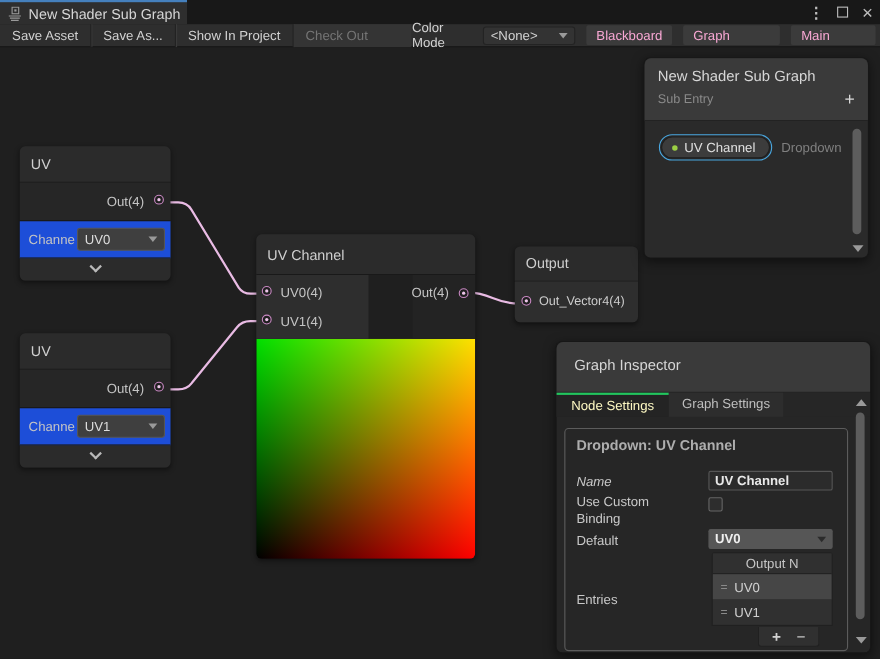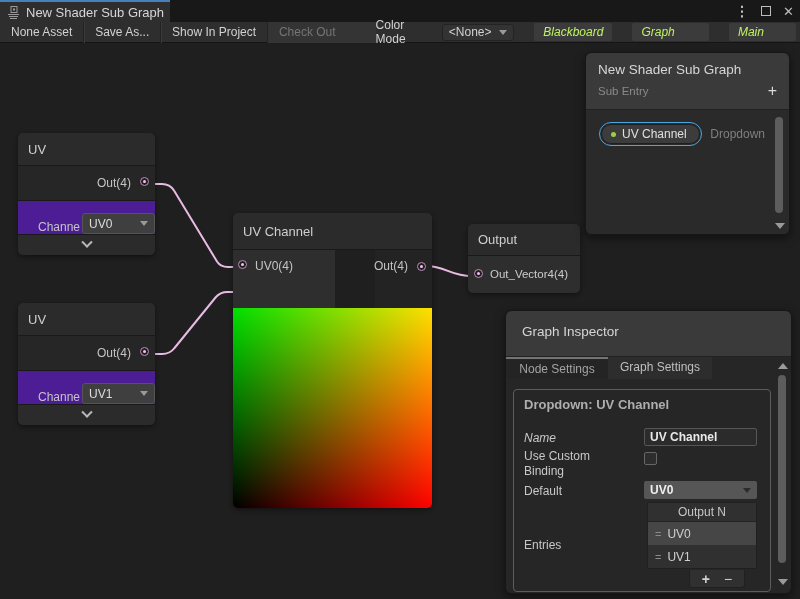--- a/index.html
+++ b/index.html
@@ -23,45 +23,45 @@
   .wc-close{ font-size:13px; line-height:1; }
   
   .toolbar {
     position:absolute; left:0; top:22px; width:800px; height:21px;
     background:#2e2e2e; border-bottom:1px solid #141414;
     display:flex; align-items:center; color:#d2d2d2;
   }
   .tbtn { padding:0 11px; height:21px; line-height:21px; white-space:nowrap; }
   .tbsep { width:1px; height:21px; background:#222; box-shadow:1px 0 0 #3a3a3a; }
   .tbtn.disabled { color:#757575; background:#343434; padding-right:40px; }
-  .tb-right { margin-left:auto; display:flex; align-items:center; gap:20px; padding-right:4px; }
+  .tb-right { margin-left:auto; display:flex; align-items:center; gap:10px; padding-right:4px; }
   .cm-label { padding-right:4px; }
   .cm-dd {
     width:100px; height:17px; background:#333333; border:1px solid #232323; border-radius:3px;
     display:flex; align-items:center; padding:0 6px; gap:4px; color:#d2d2d2;
   }
   .cm-dd .arrow { margin-left:auto; }
   .arrow { width:0; height:0; border-left:4px solid transparent; border-right:4px solid transparent; border-top:5px solid #9a9a9a; display:inline-block; }
-  .panelbtn { background:#3b3b3b; border-radius:2px; height:18px; line-height:18px; padding:0 9px; color:#bef264;font-style:italic; }
+  .panelbtn { background:#3b3b3b; border-radius:2px; height:18px; line-height:18px; padding:0 9px; color:#f9a8d4; }
   
   .graph { position:absolute; left:0; top:43px; width:800px; height:556px; background:#1f1f1f; }
   svg.wires { position:absolute; left:0; top:0; width:800px; height:556px; pointer-events:none; }
   svg.wires path { pointer-events:stroke; }
   
   .node { position:absolute; border-radius:5px; box-shadow:0 2px 5px rgba(0,0,0,.45); font-size:12px; }
   .n-title { background:#2b2b2b; border-bottom:1px solid #191919; color:#cfcfcf; font-size:13px; padding-left:10px; border-radius:5px 5px 0 0; }
   .port { width:9px; height:9px; border:1.6px solid #c988c3; border-radius:50%; position:absolute; background:#1f1f1f; }
   .port::after { content:""; position:absolute; left:50%; top:50%; width:3px; height:3px; margin:-1.5px 0 0 -1.5px; border-radius:50%; background:#eec6ea; }
   
   .uvnode { width:137px; }
   .uvnode .n-title { height:33px; line-height:33px; }
   .uvnode .outrow { position:relative; height:35px; background:#262626; border-bottom:1px solid #191919; color:#c4c4c4; }
   .uvnode .outrow span.lbl { position:absolute; right:24px; top:0; line-height:35px; }
   .uvnode .outrow .port { right:6px; top:50%; margin-top:-6px; }
-  .uvnode .chrow { height:34px; background:#4c1d95; border-bottom:1px solid #191919; display:flex; align-items:flex-end; padding-left:20px; color:#c4c4c4; }
+  .uvnode .chrow { height:34px; background:#1d4ed8; border-bottom:1px solid #191919; display:flex; align-items:center; padding-left:8px; color:#c4c4c4; }
   .mini-dd { margin-left:2px; width:80px; height:21px; background:#3f3f3f; border:1px solid #555; border-radius:3px; display:flex; align-items:center; padding:0 6px; color:#dddddd; }
   .mini-dd .arrow { margin-left:auto; }
   .uvnode .footer { height:20px; background:#2b2b2b; border-radius:0 0 5px 5px; display:flex; align-items:center; justify-content:center; }
   .chev { width:8px; height:8px; border-right:2px solid #b9b9b9; border-bottom:2px solid #b9b9b9; transform:rotate(45deg) translate(-2px,-2px); }
   
   .uvchnode { left:233px; top:213px; width:199px; }
   .uvchnode .n-title { height:37px; line-height:37px; }
   .uvch-ports { display:flex; height:58px;gap:40px; }
   .uvch-in { width:102px; background:#2e2e2e; padding-top:3px; }
   .uvch-in .inrow { position:relative; height:26px; display:flex; align-items:center; padding-left:22px; color:#c4c4c4; }
@@ -98,21 +98,21 @@
   .vthumb { position:absolute; left:1px; width:8px; background:#5d5d5d; border-radius:4px; }
   .sarrow-up, .sarrow-dn { position:absolute; left:1px; width:0; height:0; border-left:5px solid transparent; border-right:5px solid transparent; }
   .sarrow-up { border-bottom:6px solid #9a9a9a; }
   .sarrow-dn { border-top:6px solid #9a9a9a; }
   
   .inspector { left:505px; top:310px; width:287px; height:284px; background:#262626; }
   .inspector .p-header { height:46px; padding:13px 0 0 16px; }
   .gi-title { font-size:13.5px; color:#d6d6d6; }
   .gi-tabs { display:flex; height:22px; background:#262626; }
   .gi-tab { height:22px; line-height:20px; text-align:center; font-size:12px; }
-  .gi-tab.active { width:102px; background:#242424; border-top:2px solid #737373; color:#a3a3a3; }
+  .gi-tab.active { width:102px; background:#242424; border-top:2px solid #22c55e; color:#fef9c3; }
   .gi-tab.inactive { width:104px; background:#2d2d2d; color:#bfbfbf; }
   .gi-section { position:absolute; left:7px; top:78px; width:258px; height:203px; border:1px solid #5c5c5c; border-radius:4px; }
   .sec-title { position:absolute; left:10px; top:7px; font-size:13px; font-weight:bold; color:#aeaeae; }
   .f-label { position:absolute; left:10px; color:#c8c8c8; }
   .f-input { position:absolute; left:130px; width:113px; height:18px; background:#2b2b2b; border:1px solid #565656; border-radius:2px; color:#e8e8e8; font-weight:bold; font-size:12px; padding:0 5px; font-family:"Liberation Sans",sans-serif; }
   .f-check { position:absolute; left:130px; width:13px; height:13px; background:#2d2d2d; border:1px solid #666; border-radius:2px; }
   .f-dd { position:absolute; left:130px; width:113px; height:18px; background:#565656; border-radius:2px; display:flex; align-items:center; padding:0 6px; color:#efefef; font-weight:bold; }
   .f-dd .arrow { margin-left:auto; border-top-color:#2b2b2b; }
   .entrylist { position:absolute; left:133px; top:112px; width:110px; border:1px solid #202020; border-radius:3px 3px 0 0; }
   .el-header { height:19px; line-height:19px; text-align:center; background:#303030; color:#c6c6c6; border-bottom:1px solid #222; }
@@ -136,21 +136,21 @@
     <span>New Shader Sub Graph</span>
   </div>
   <div class="wincontrols">
     <span class="wc-menu">⋮</span>
     <span class="wc-max"></span>
     <span class="wc-close">✕</span>
   </div>
 </div>
 
 <div class="toolbar">
-  <button class="tbtn" style="background:none;border:none;color:inherit;font:inherit">None Asset</button>
+  <button class="tbtn" style="background:none;border:none;color:inherit;font:inherit">Save Asset</button>
   <span class="tbsep"></span>
   <button class="tbtn" style="background:none;border:none;color:inherit;font:inherit">Save As...</button>
   <span class="tbsep"></span>
   <button class="tbtn" style="background:none;border:none;color:inherit;font:inherit">Show In Project</button>
   <span class="tbsep"></span>
   <span class="tbtn disabled">Check Out</span>
   <div class="tb-right">
     <span class="cm-label">Color Mode</span>
     <div class="cm-dd">
       <span>&lt;None&gt;</span>
@@ -209,20 +209,24 @@
   </div>
 
   <div class="node uvchnode" style="top:170px;">
     <div class="n-title">UV Channel</div>
     <div class="uvch-ports">
       <div class="uvch-in">
         <div class="inrow">
           <span class="port"></span>
           <span>UV0(4)</span>
         </div>
+        <div class="inrow">
+          <span class="port"></span>
+          <span>UV1(4)</span>
+        </div>
       </div>
       <div class="uvch-out">
         <span class="lbl">Out(4)</span>
         <span class="port"></span>
       </div>
     </div>
     <div class="preview"></div>
   </div>
 
   <div class="node outnode" style="top:181px;">

